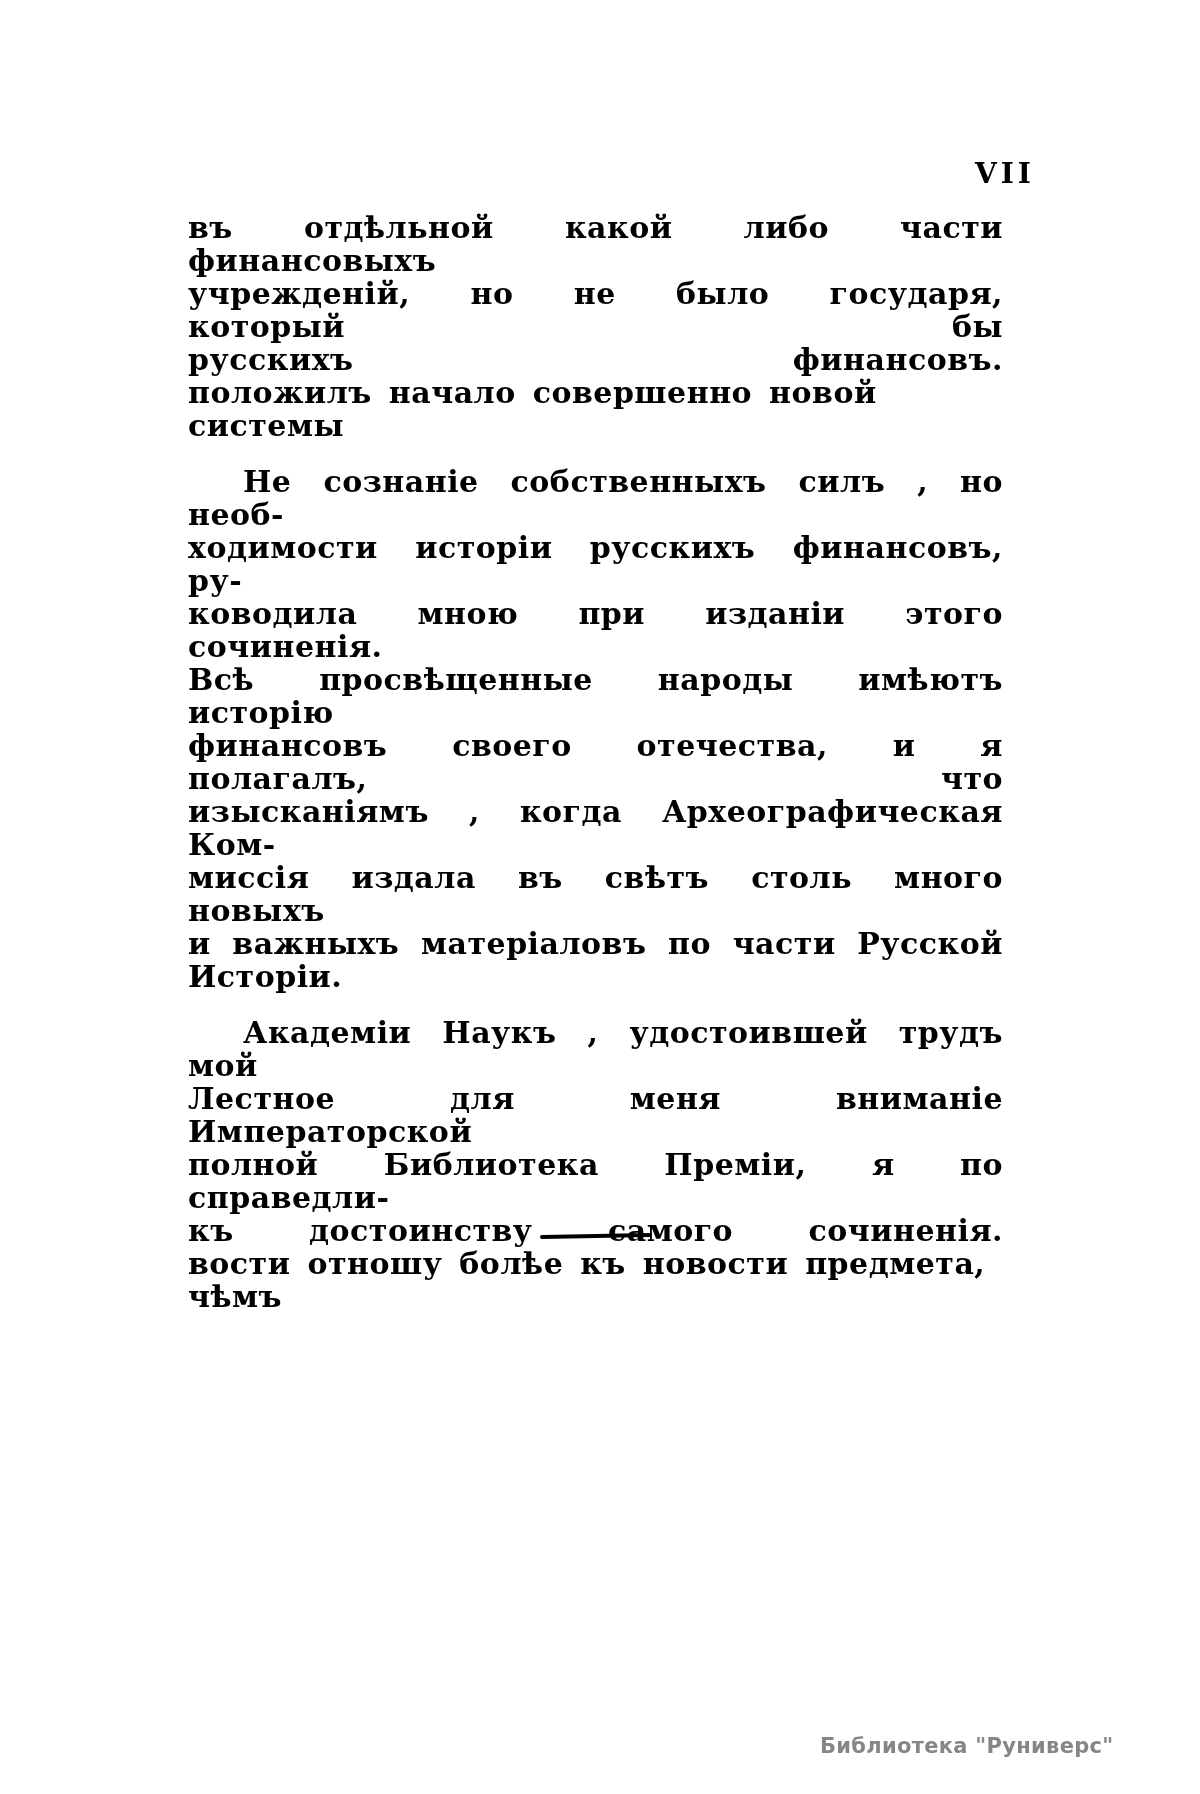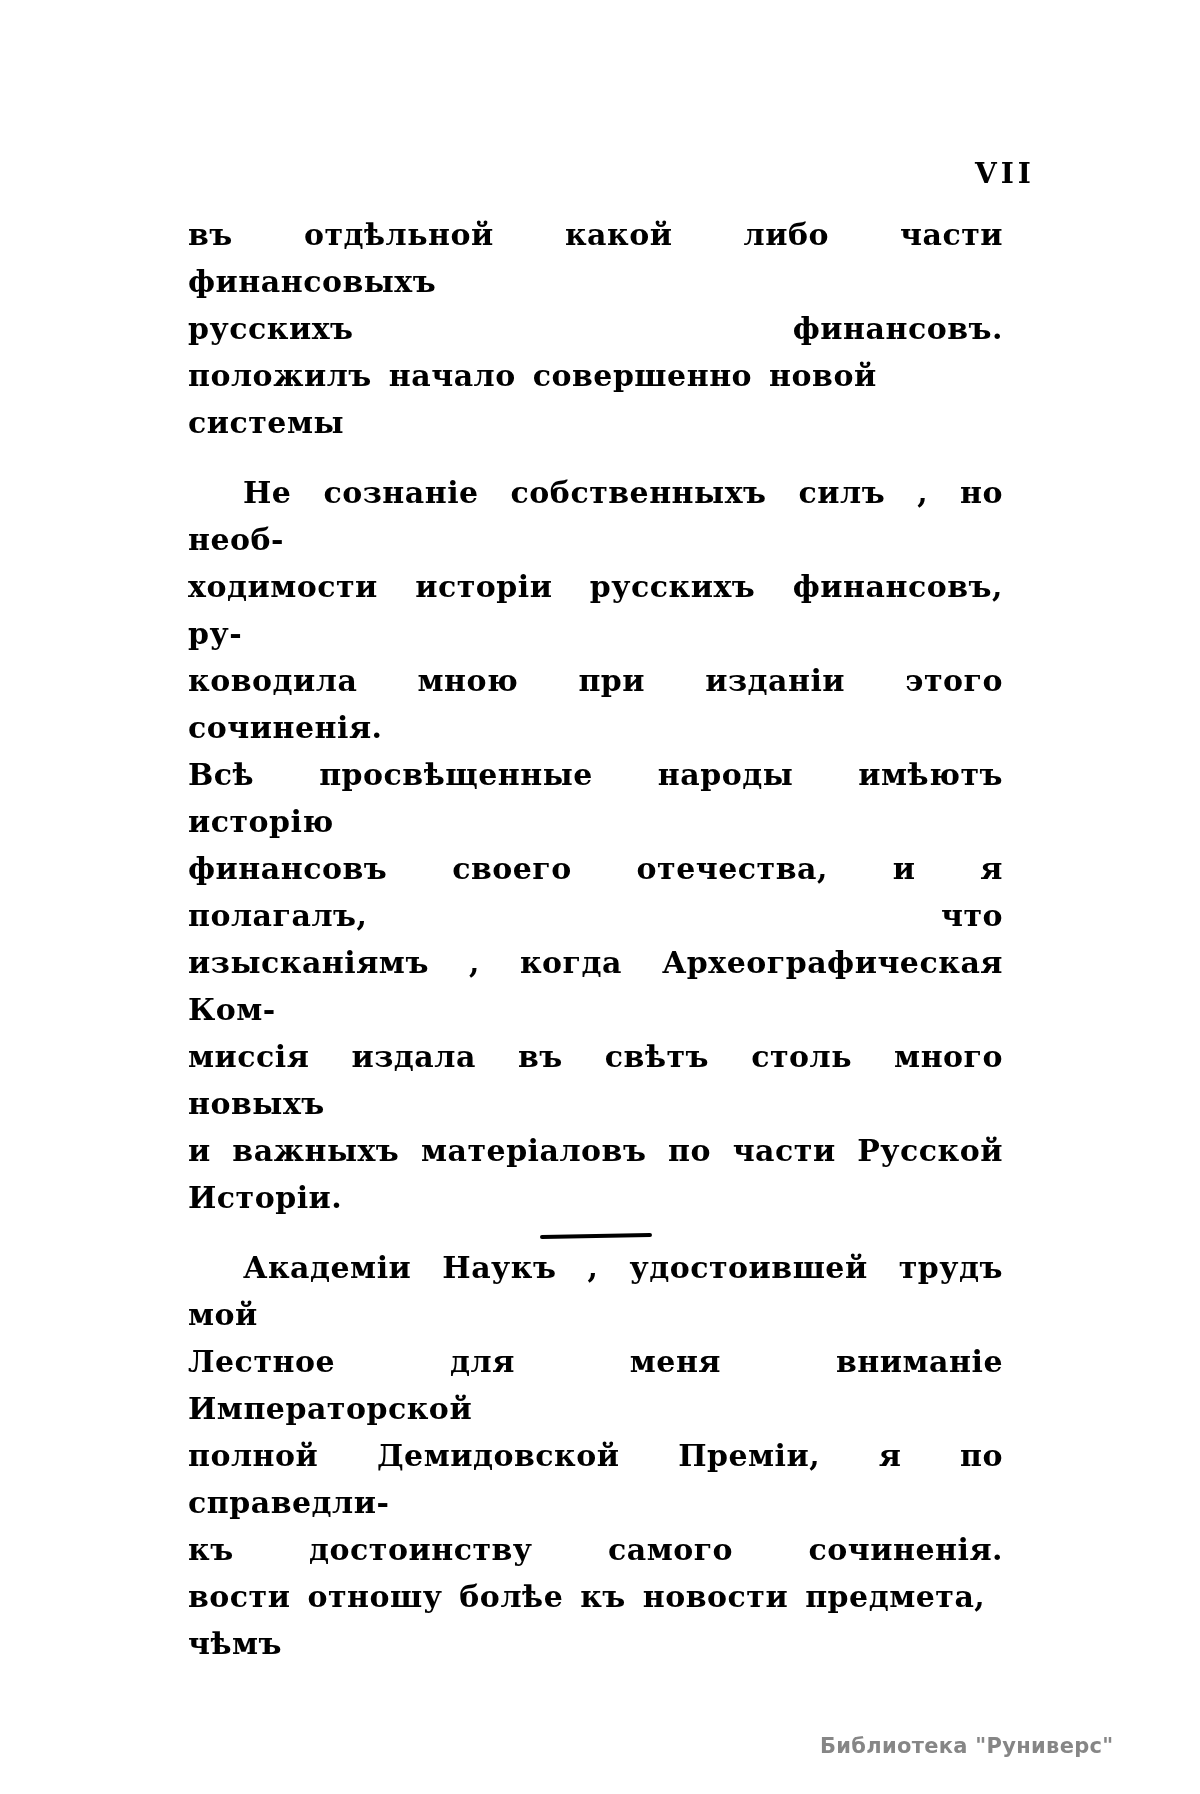--- a/index.html
+++ b/index.html
@@ -39,21 +39,21 @@
   }
   .paragraph + .paragraph {
     margin-top: 23px;
   }
   .paragraph.indent .line:first-child {
     text-indent: 55px;
   }
   .line {
     font-size: 30px;
     font-weight: 700;
-    line-height: 47px;
+    line-height: 33px;
     letter-spacing: 0.5px;
     word-spacing: 6px;
     text-align: justify;
     text-align-last: justify;
     white-space: normal;
   }
   .paragraph .line:last-child {
     text-align: left;
     text-align-last: left;
   }
@@ -80,38 +80,39 @@
 </head>
 <body>
 
 <div class="page">
 
   <div class="page-number">VII</div>
 
   <div class="text-block">
       <div class="paragraph">
         <div class="line">въ отдѣльной какой либо части финансовыхъ</div>
+        <div class="line">учрежденій, но не было государя, который бы</div>
         <div class="line">русскихъ финансовъ.</div>
         <div class="line">положилъ начало совершенно новой системы</div>
       </div>
       <div class="paragraph indent">
         <div class="line">Не сознаніе собственныхъ силъ , но необ-</div>
         <div class="line">ходимости исторіи русскихъ финансовъ, ру-</div>
         <div class="line">ководила мною при изданіи этого сочиненія.</div>
         <div class="line">Всѣ просвѣщенные народы имѣютъ исторію</div>
         <div class="line">финансовъ своего отечества, и я полагалъ, что</div>
         <div class="line">изысканіямъ , когда Археографическая Ком-</div>
         <div class="line">миссія издала въ свѣтъ столь много новыхъ</div>
         <div class="line">и важныхъ матеріаловъ по части Русской</div>
         <div class="line">Исторіи.</div>
       </div>
       <div class="paragraph indent">
         <div class="line">Академіи Наукъ , удостоившей трудъ мой</div>
         <div class="line">Лестное для меня вниманіе Императорской</div>
-        <div class="line">полной Демидовской Преміи, я по справедли-</div>
+        <div class="line">полной Библиотека Преміи, я по справедли-</div>
         <div class="line">къ достоинству самого сочиненія.</div>
         <div class="line">вости отношу болѣе къ новости предмета, чѣмъ</div>
       </div>
     </div>
 
   <div class="divider"></div>
 
   <div class="watermark" style="color: rgb(134, 134, 134);">Библиотека "Руниверс"</div>
 
 </div>

